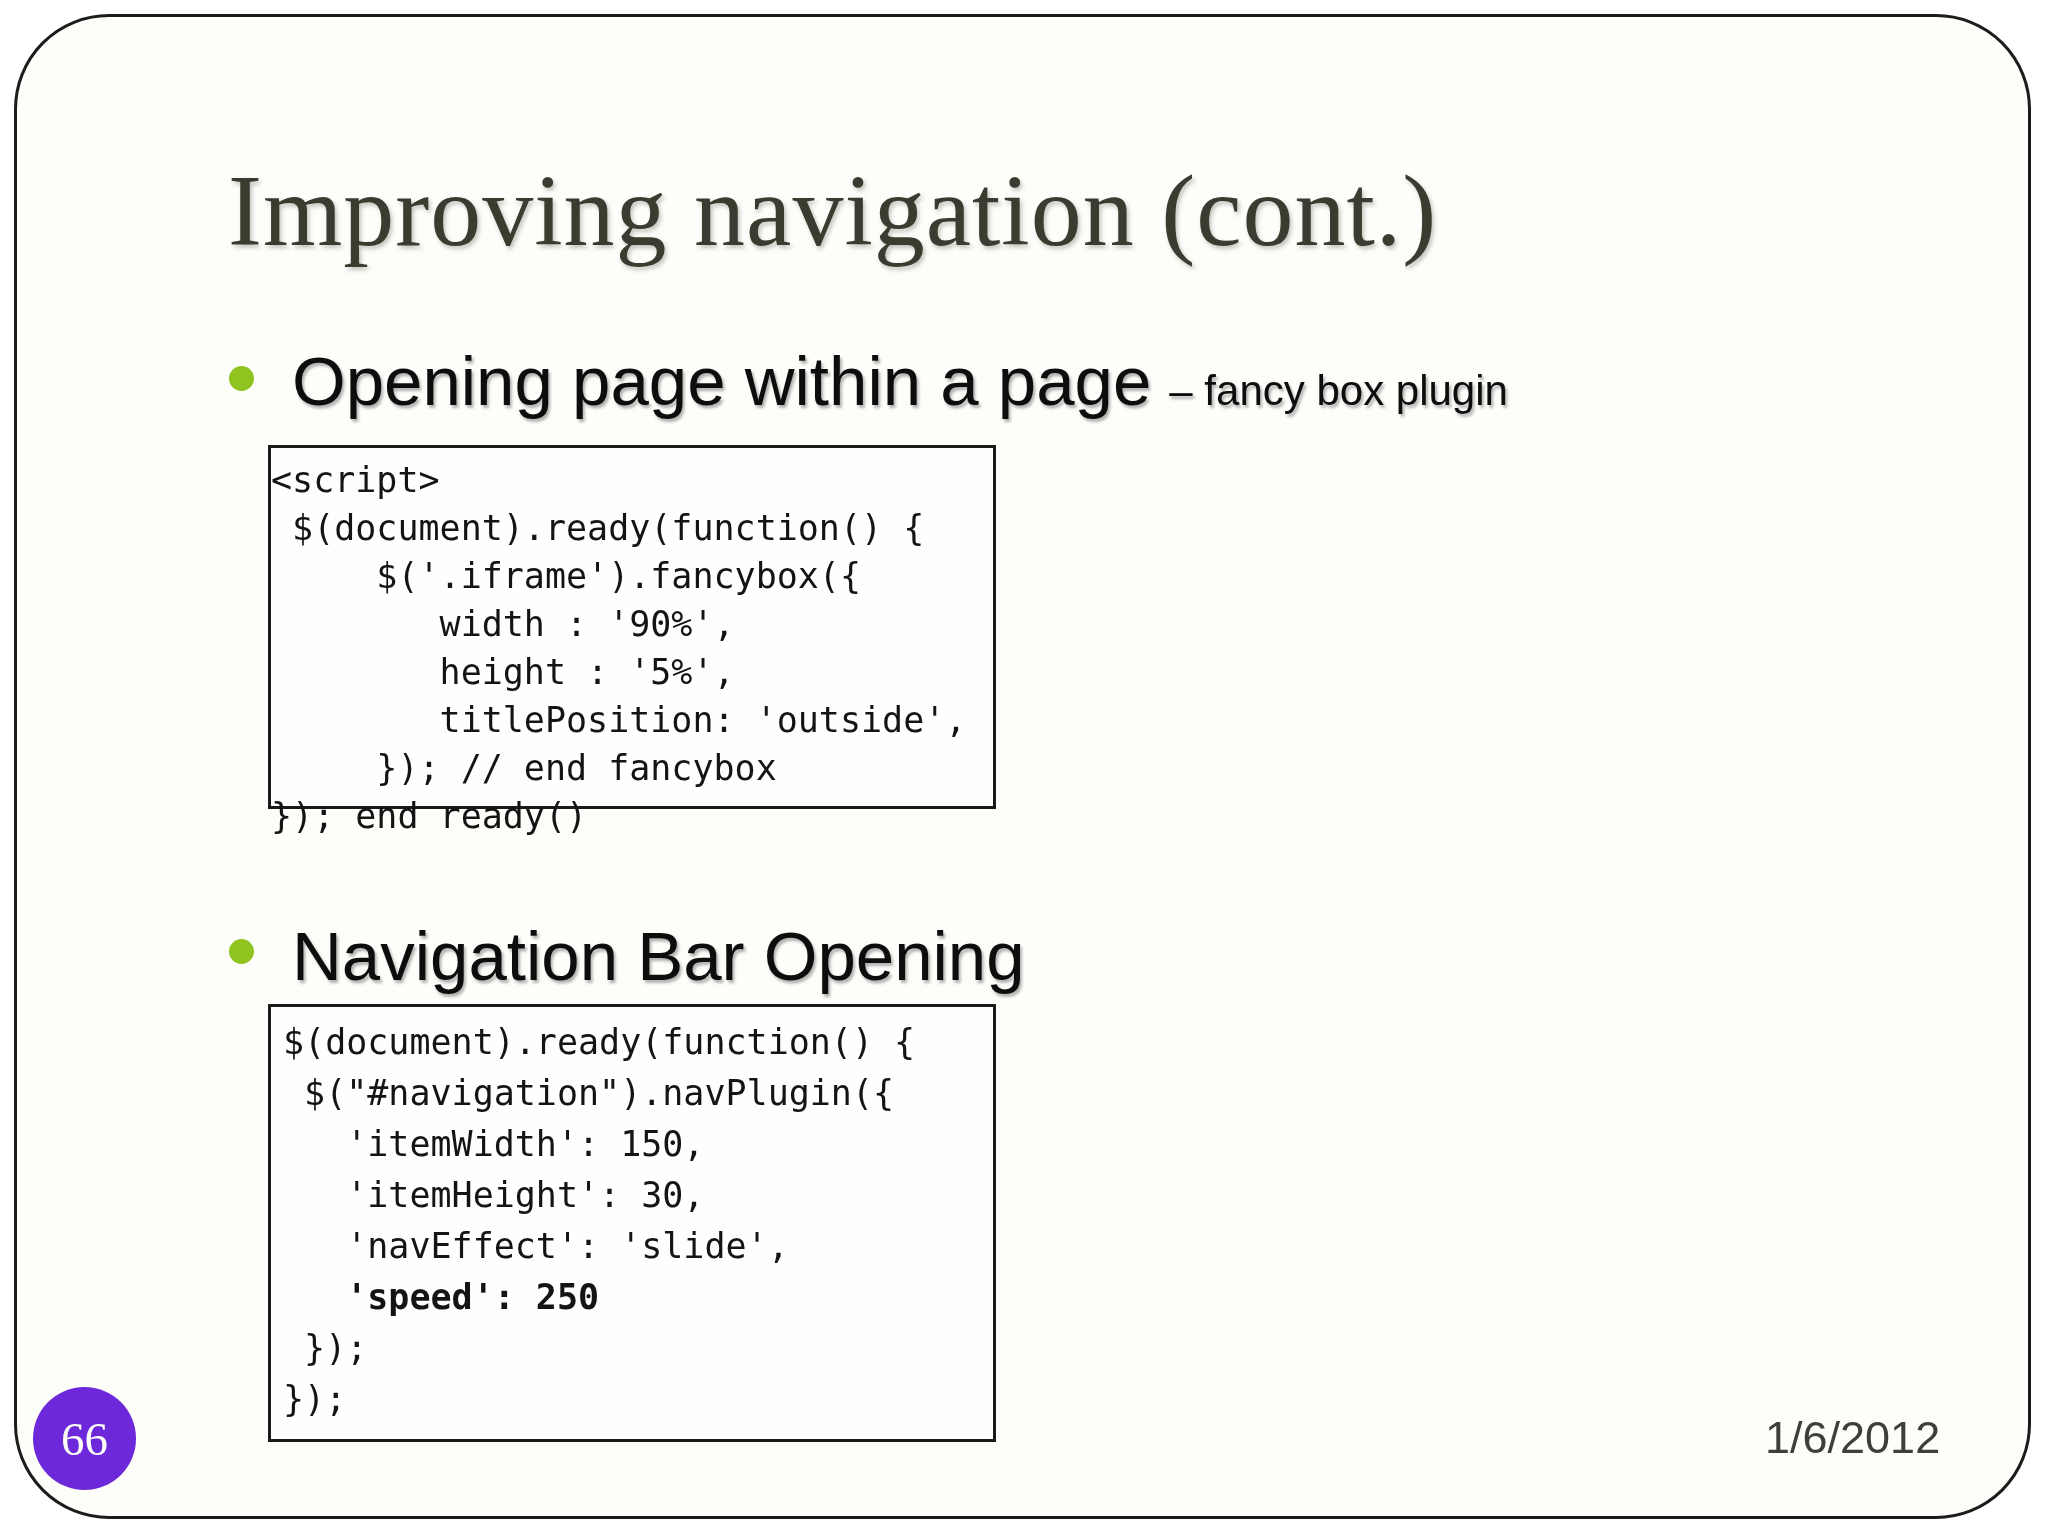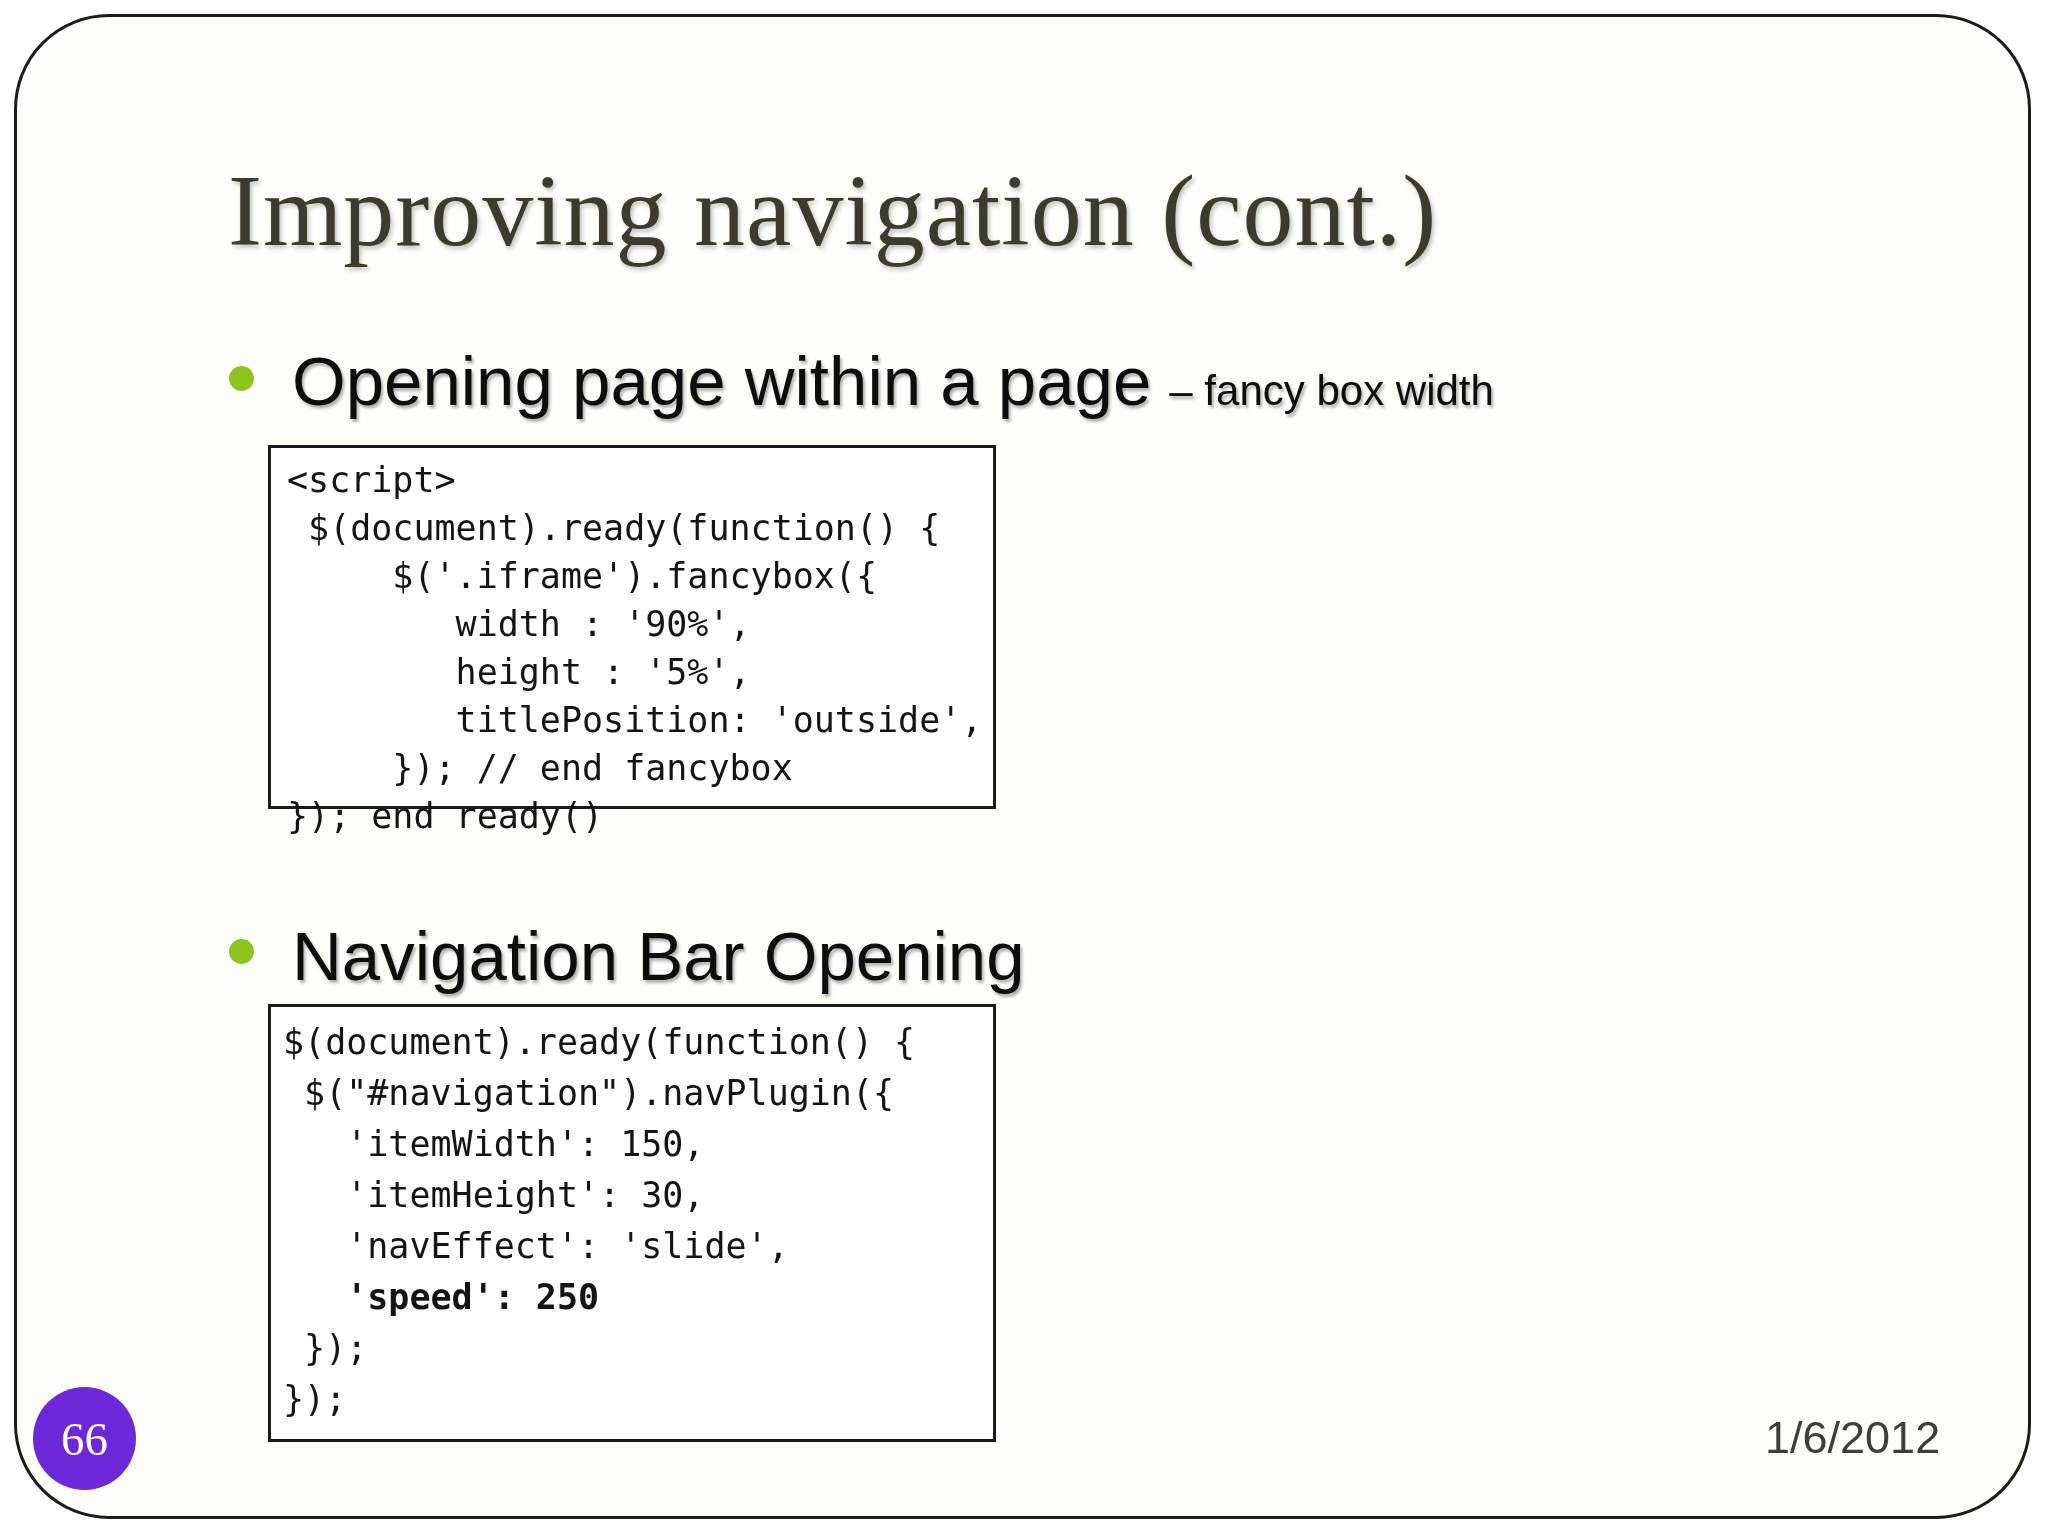--- a/index.html
+++ b/index.html
@@ -61,21 +61,21 @@
     left: 268px;
     width: 728px;
     box-sizing: border-box;
     border: 3px solid #1a1a1a;
     background: #fefefe;
     font-family: "DejaVu Sans Mono", monospace;
     font-size: 35px;
     color: #141414;
     z-index: 2;
   }
-  .code-box-1 { top: 445px;  height: 364px; padding: 8px 0 0 16px; }
+  .code-box-1 { top: 445px;  height: 364px; padding: 8px 0 0 0; }
   .code-box-1 .code-line { line-height: 48px; }
   .code-box-2 { top: 1004px; height: 438px; padding: 10px 0 0 12px; }
   .code-box-2 .code-line { line-height: 51px; }
   .code-line { white-space: pre; }
   .code-line.bold { font-weight: bold; }
   .page-badge {
     position: absolute;
     left: 33px; top: 1387px;
     width: 103px; height: 103px;
     border-radius: 50%;
@@ -100,21 +100,21 @@
   }
 </style>
 </head>
 <body>
 
 <div class="slide-border"></div>
 
 <h1 class="title">Improving navigation (cont.)</h1>
 
 <span class="bullet-dot dot-1"></span>
-<p class="bullet-text bullet-text-1"><span class="bullet-main">Opening page within a page</span><span class="bullet-sub">– fancy box width</span></p>
+<p class="bullet-text bullet-text-1"><span class="bullet-main">Opening page within a page</span><span class="bullet-sub">– fancy box plugin</span></p>
 
 <div class="code-box code-box-1">
   <div class="code-line">&lt;script&gt;</div>
   <div class="code-line"> $(document).ready(function() {</div>
   <div class="code-line">     $('.iframe').fancybox({</div>
   <div class="code-line">        width : '90%',</div>
   <div class="code-line">        height : '5%',</div>
   <div class="code-line">        titlePosition: 'outside',</div>
   <div class="code-line">     }); // end fancybox</div>
   <div class="code-line">}); end ready()</div>

